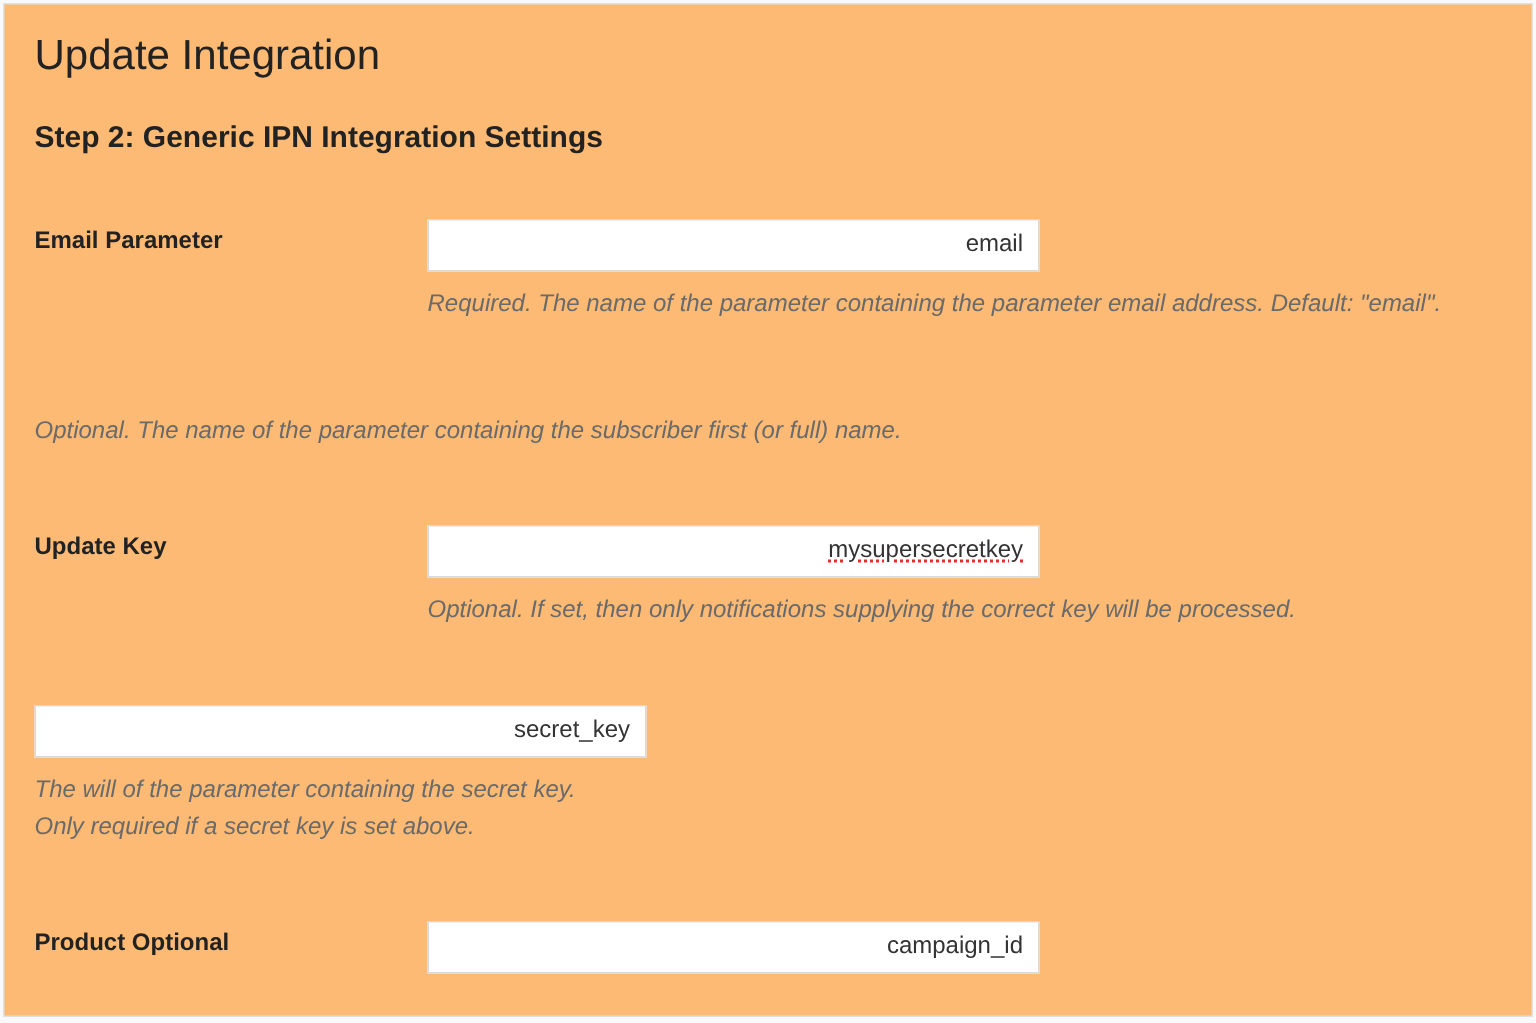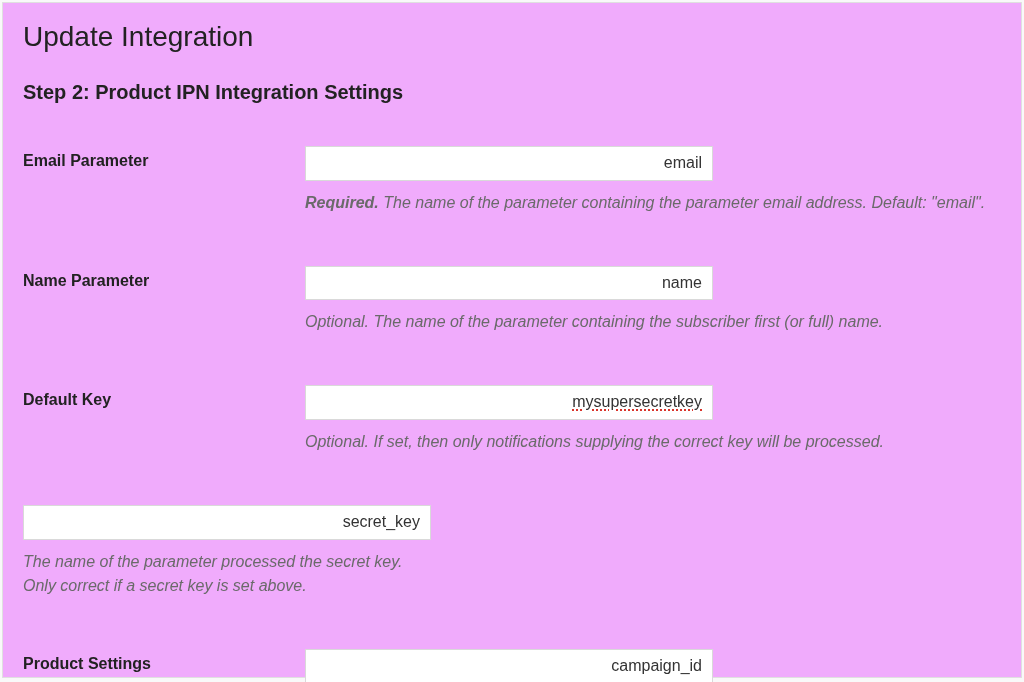--- a/index.html
+++ b/index.html
@@ -8,21 +8,21 @@
       box-sizing: border-box;
     }
     body {
       font-family: -apple-system, "Helvetica Neue", Helvetica, Arial, sans-serif;
       background: #f9f9f9;
       padding: 2px;
       width: 1024px;
       height: 682px;
     }
     .panel {
-      background: #f0abfc;
+      background: #fdba74;
       border: 1px solid #e0e0e0;
       padding: 18px 20px 20px 20px;
       height: 676px;
     }
     .page-title {
       font-size: 28px;
       font-weight: 400;
       color: #222;
       margin-bottom: 28px;
     }
@@ -32,21 +32,20 @@
       color: #222;
       margin-bottom: 42px;
     }
     .form-table {
       width: 100%;
     }
     .form-row {
       display: flex;
       align-items: flex-start;
       margin-bottom: 50px;
-      gap: 20px;
     }
     .form-row:last-child {
       margin-bottom: 0;
     }
     .row-label {
       width: 262px;
       flex-shrink: 0;
       font-size: 16px;
       font-weight: 700;
       color: #222;
@@ -67,79 +66,77 @@
       text-align: right;
     }
     .description {
       margin-top: 10px;
       font-size: 16px;
       font-style: italic;
       color: #6a6a6a;
       line-height: 1.55;
     }
     .description .req {
-      font-weight: 700;
+      font-weight: 400;
     }
     .spellcheck {
       text-decoration: underline;
       text-decoration-style: dotted;
       text-decoration-color: #d9342b;
       text-decoration-thickness: 1.5px;
       text-underline-offset: 2px;
     }
   </style>
 </head>
 <body>
 
 <div class="panel">
 
   <h1 class="page-title">Update Integration</h1>
 
-  <h2 class="step-heading">Step 2: Product IPN Integration Settings</h2>
+  <h2 class="step-heading">Step 2: Generic IPN Integration Settings</h2>
 
   <div class="form-table">
 
     <div class="form-row">
       <div class="row-label">Email Parameter</div>
       <div class="row-body">
         <input type="text" value="email" style="">
         <p class="description">
           <span class="req">Required.</span><span> The name of the parameter containing the parameter email address. Default: "email".</span>
         </p>
       </div>
     </div>
 
     <div class="form-row">
-      <div class="row-label">Name Parameter</div>
       <div class="row-body">
-        <input type="text" value="name" style="">
         <p class="description">Optional. The name of the parameter containing the subscriber first (or full) name.</p>
       </div>
     </div>
 
     <div class="form-row">
-      <div class="row-label">Default Key</div>
+      <div class="row-label">Update Key</div>
       <div class="row-body">
         <input type="text" class="spellcheck" value="mysupersecretkey" style="">
         <p class="description">Optional. If set, then only notifications supplying the correct key will be processed.</p>
       </div>
     </div>
 
     <div class="form-row">
       <div class="row-body">
         <input type="text" value="secret_key" style="">
         <p class="description">
-          <span>The name of the parameter processed the secret key.</span><br>
-          <span>Only correct if a secret key is set above.</span>
+          <span>The will of the parameter containing the secret key.</span><br>
+          <span>Only required if a secret key is set above.</span>
         </p>
       </div>
     </div>
 
     <div class="form-row">
-      <div class="row-label">Product Settings</div>
+      <div class="row-label">Product Optional</div>
       <div class="row-body">
         <input type="text" value="campaign_id" style="">
         
       </div>
     </div>
 
   </div>
 
 </div>
 

